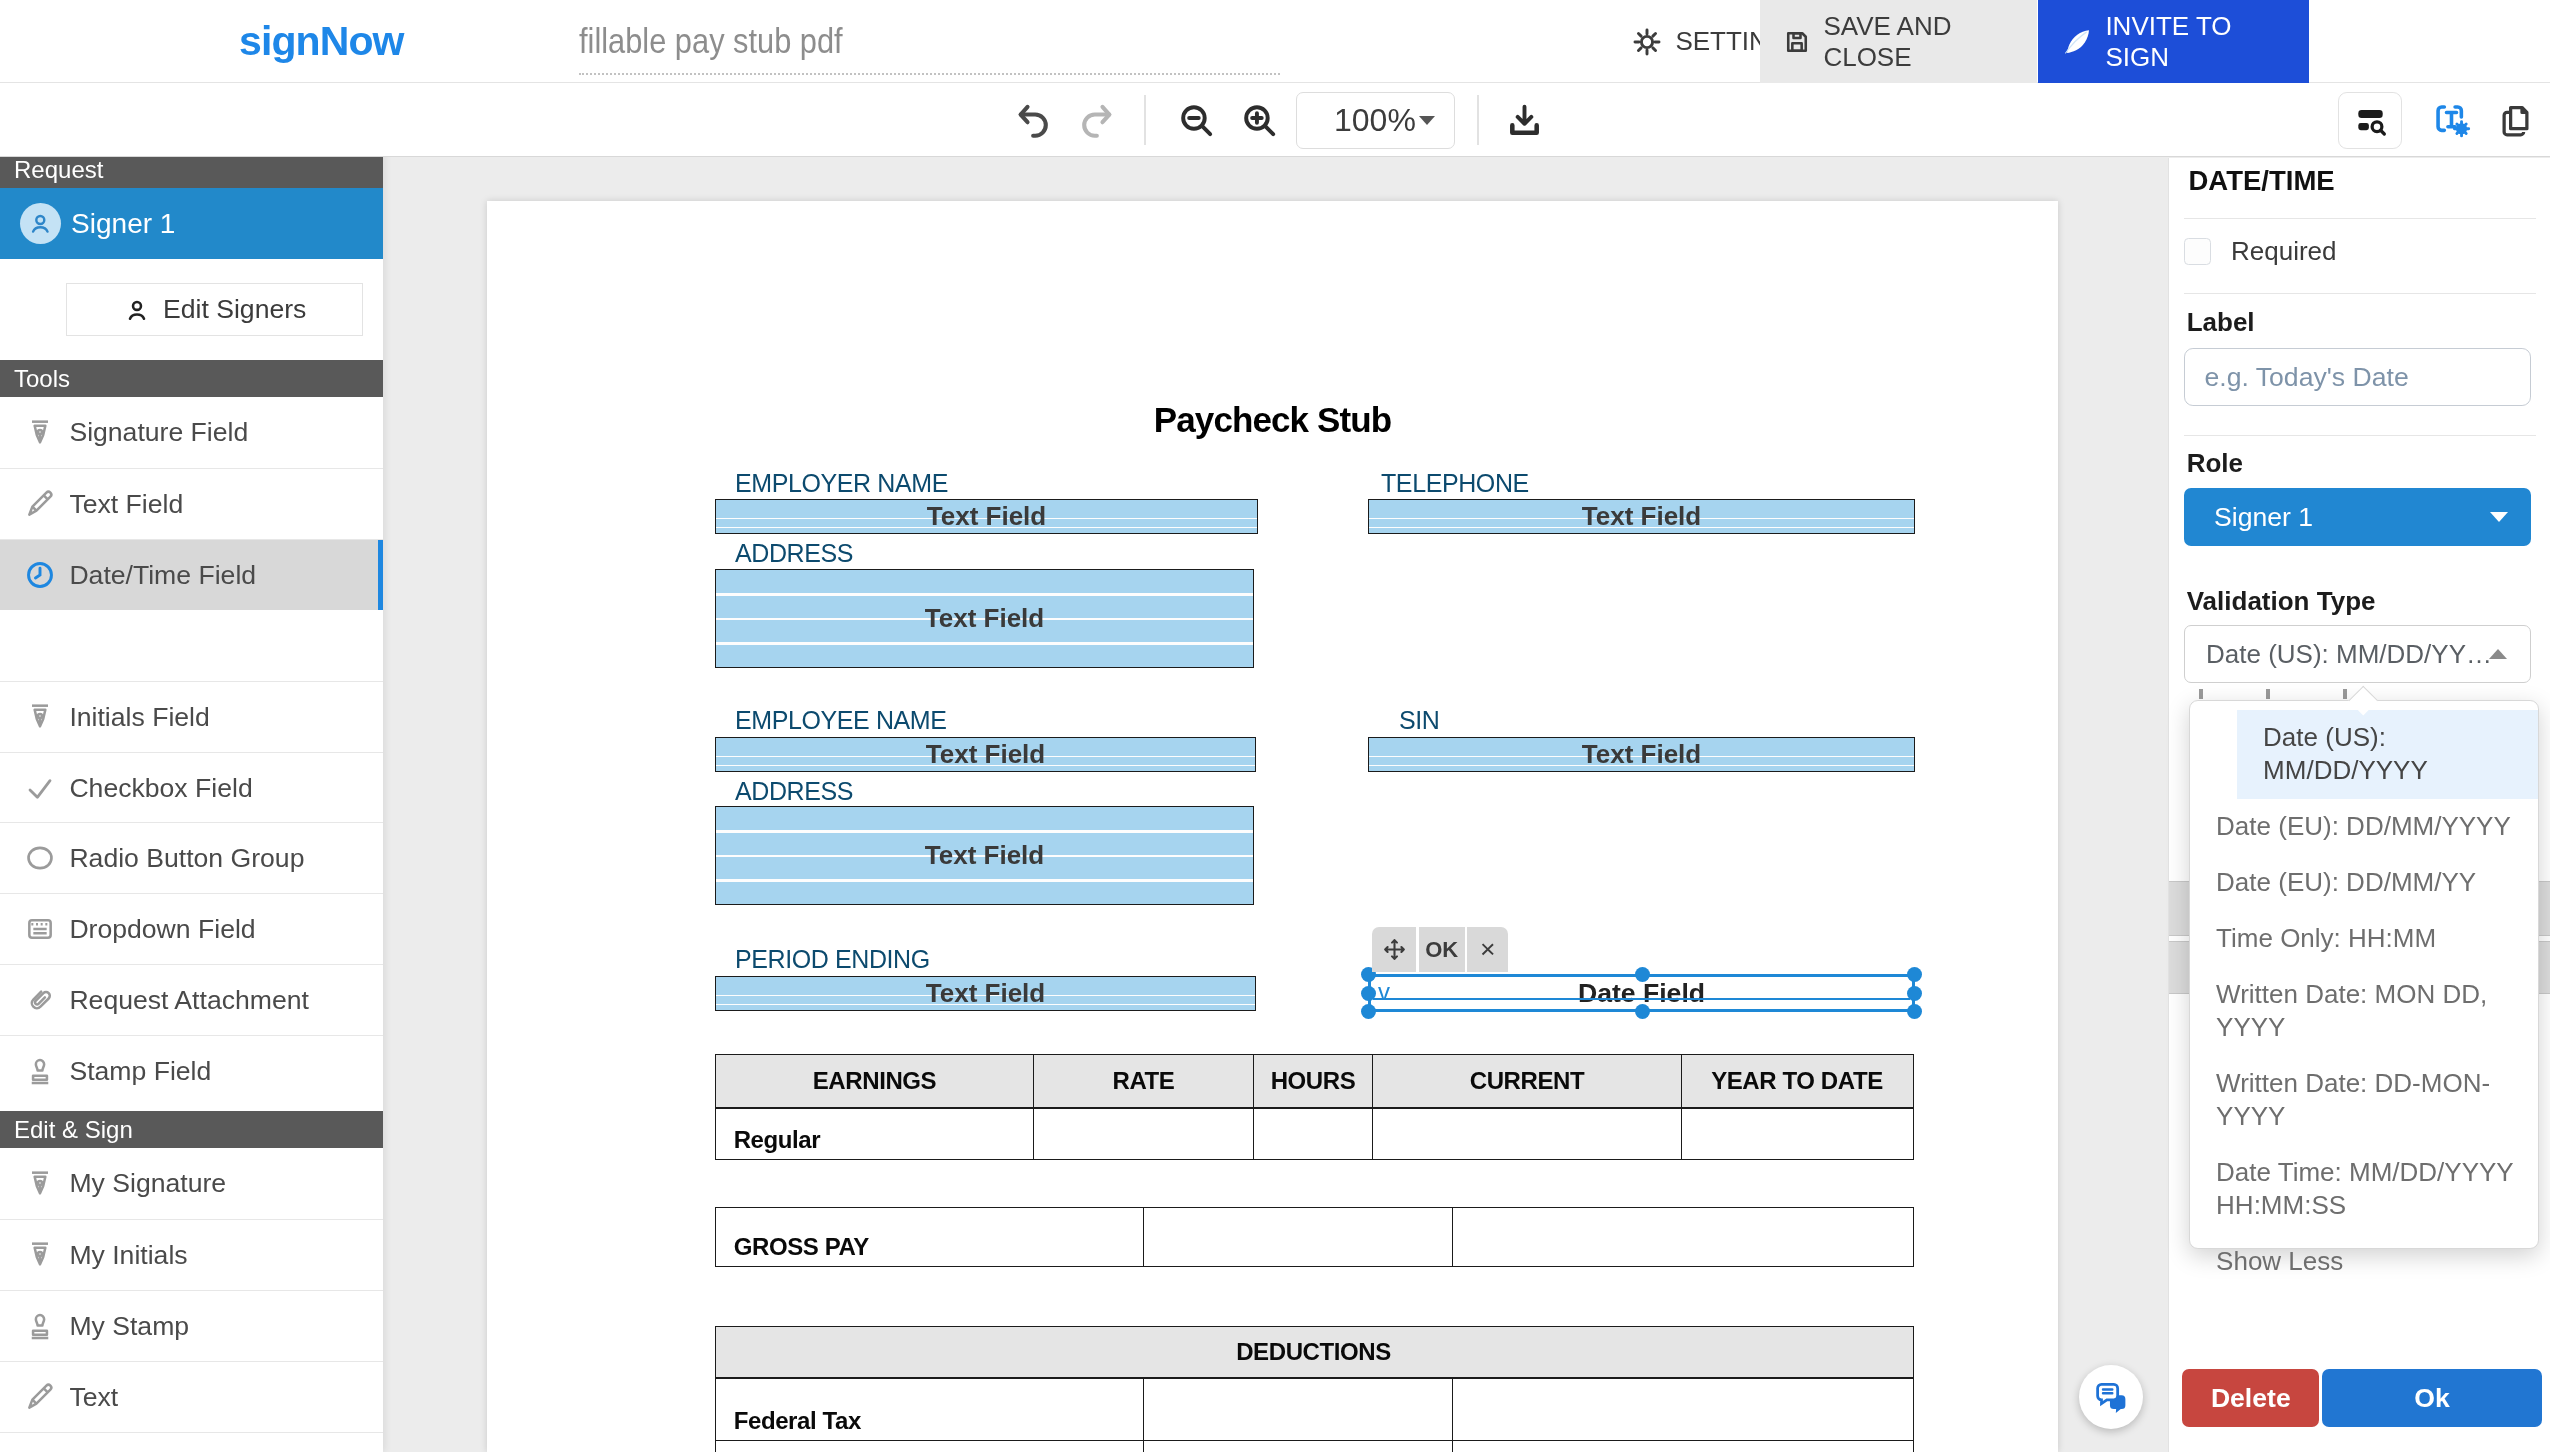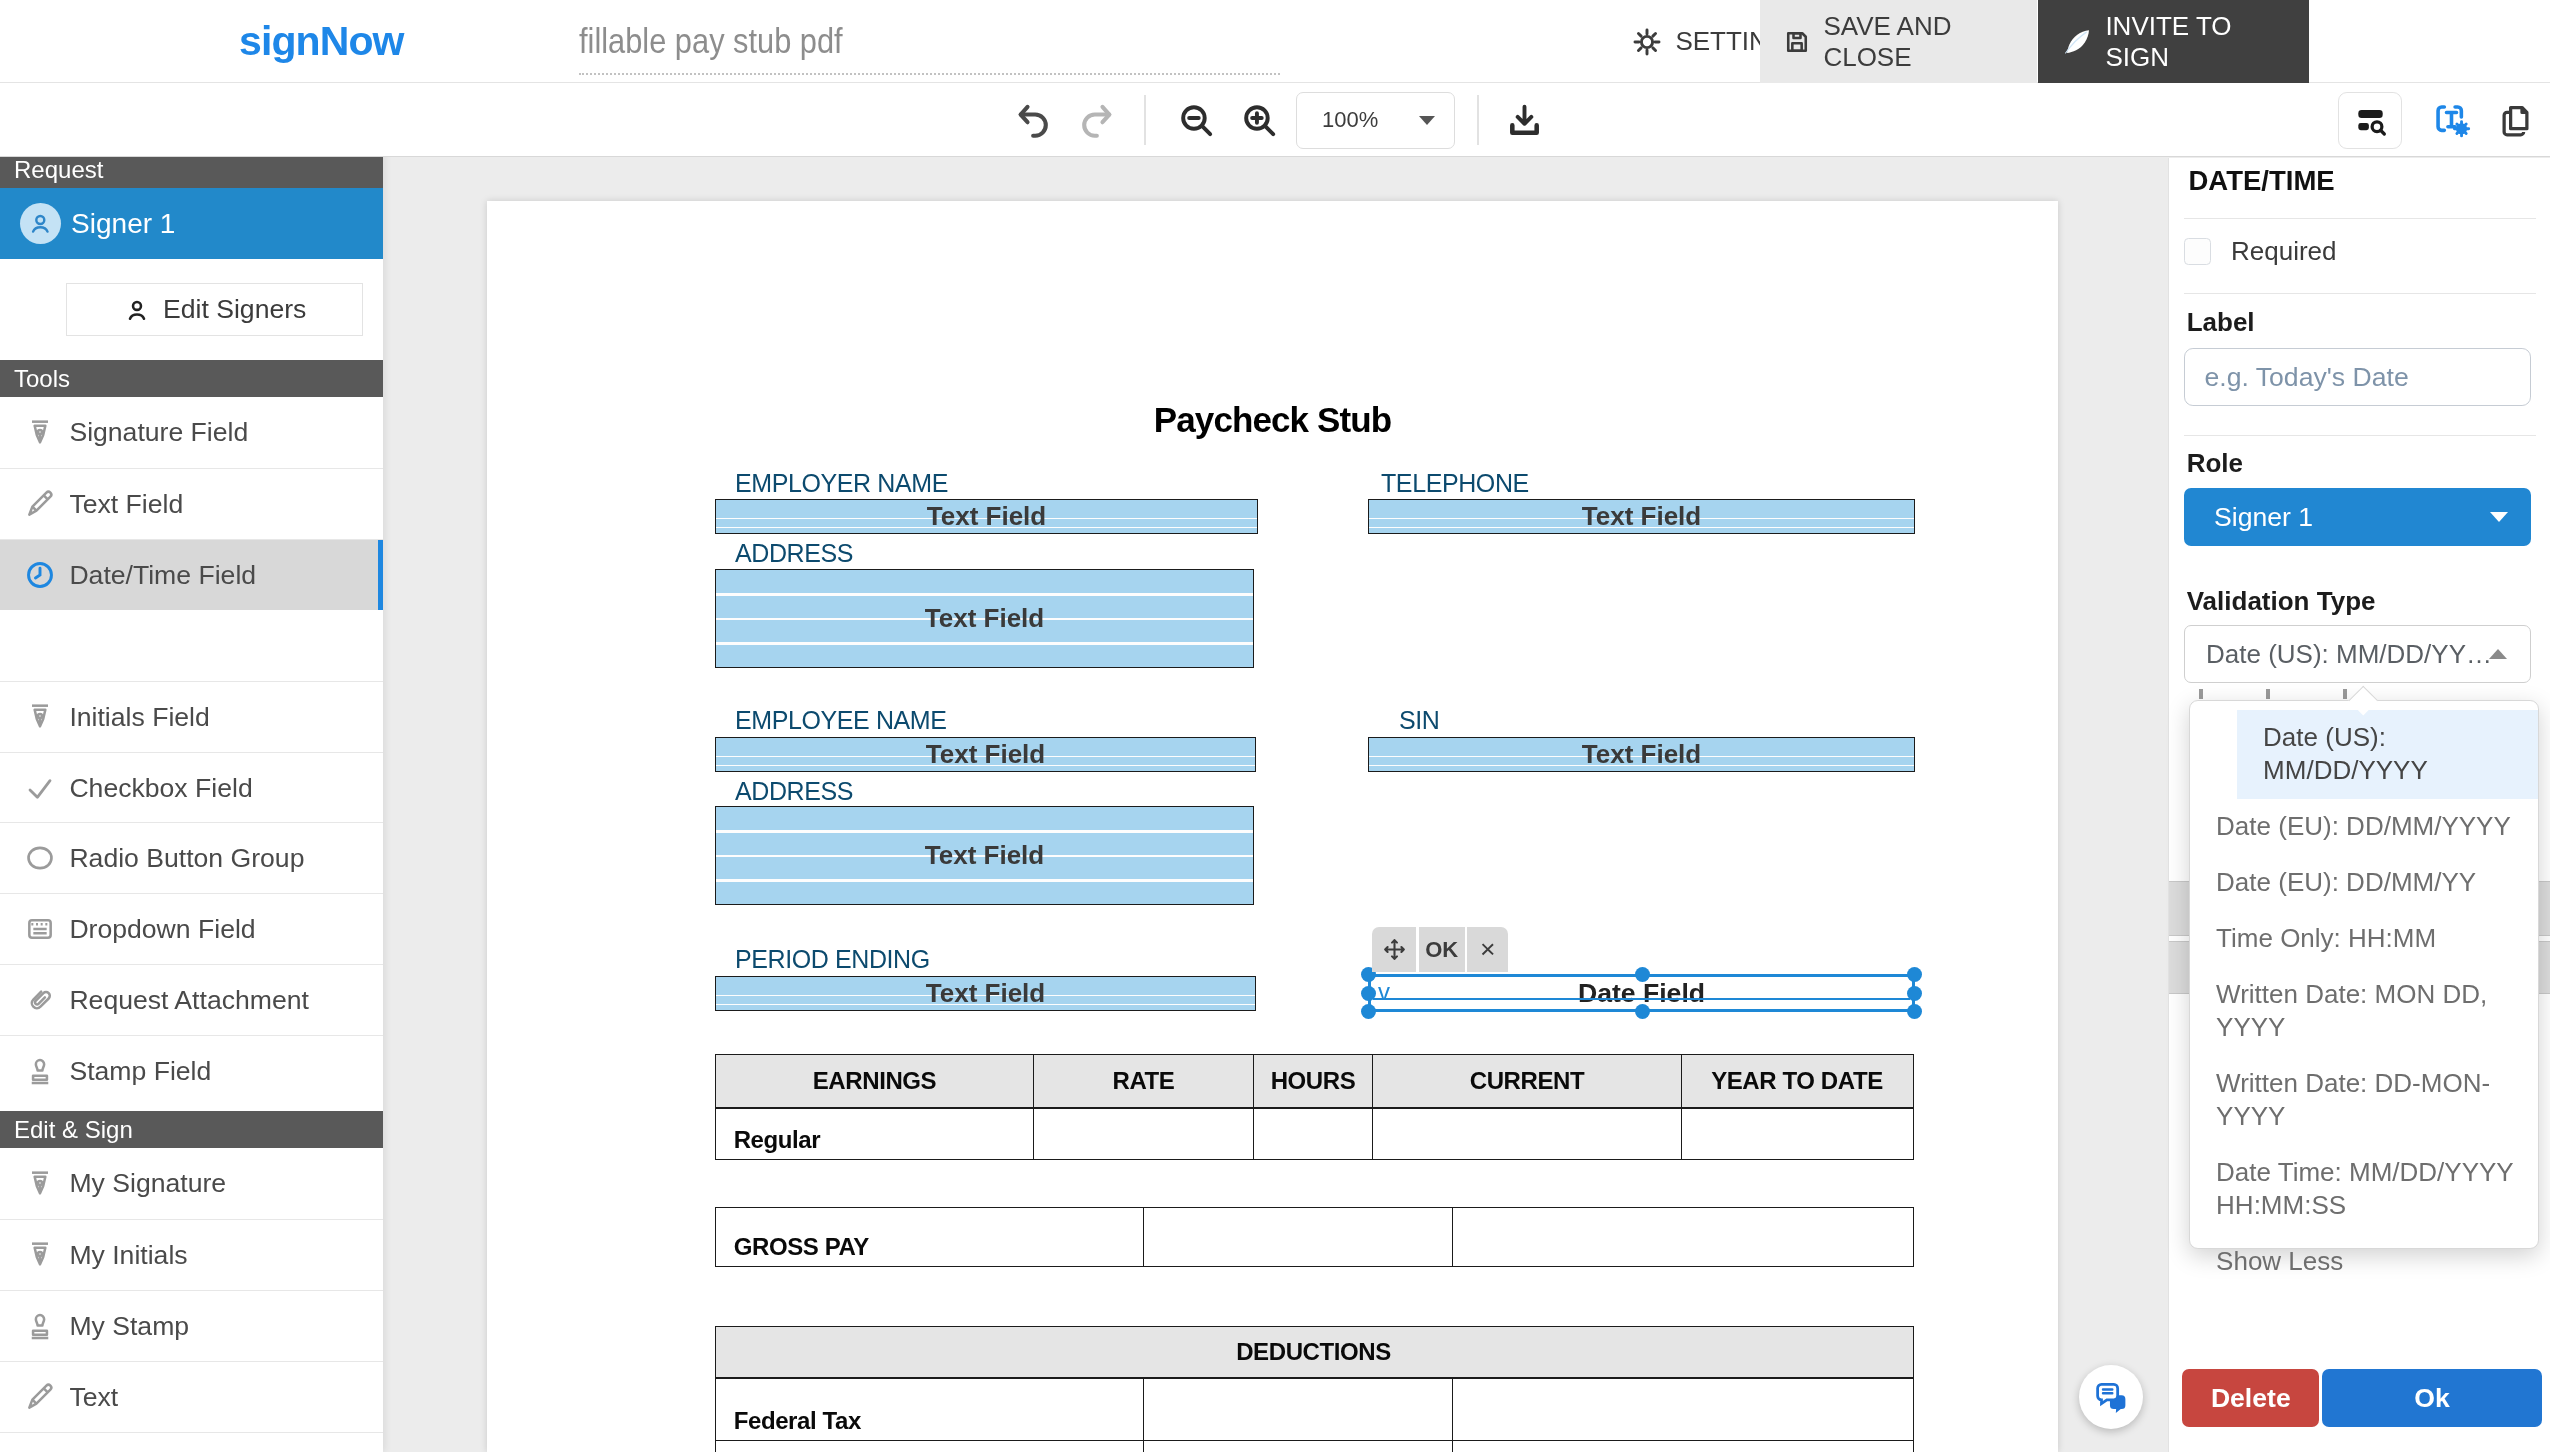--- a/index.html
+++ b/index.html
@@ -8,28 +8,28 @@
   #app { position:relative; width:2550px; height:1452px; overflow:hidden; background:#ececec; }
 
   
   #topbar { left:0; top:0; width:2550px; height:83px; background:#fff; border-bottom:1.8px solid #e4e4e4; z-index:30; }
   #logo { left:239px; top:0; height:83px; line-height:83px; font-size:41px; font-weight:bold; color:#1e87e8; letter-spacing:-0.9px; }
   #doc-title { left:579px; top:21px; font-size:35px; color:#8d8d8d; transform:scaleX(.88); transform-origin:left; white-space:nowrap; }
   #doc-title-underline { left:579px; top:73px; width:701px; border-bottom:2.7px dotted #c2c2c2; }
   .topbtn { top:0; height:83px; display:flex; align-items:center; gap:12.4px; font-size:26px; color:#3c3c3c; padding:0 23px; cursor:pointer; }
   #settings-btn { left:1608px; }
   #save-btn { left:1760px; width:277px; background:#e9e9e9; justify-content:center; }
-  #invite-btn { left:2038px; width:271px; background:#404040; color:#fff; justify-content:center; }
+  #invite-btn { left:2038px; width:271px; background:#1d4ed8; color:#fff; justify-content:center; }
 
   
   #toolbar { left:0; top:83px; width:2550px; height:74px; background:#fff; border-bottom:1.8px solid #d8d8d8; z-index:20; }
   .tbtn { position:absolute; top:12.4px; width:50px; height:50px; display:flex; align-items:center; justify-content:center; cursor:pointer; }
   .tdiv { position:absolute; top:12.4px; width:1.8px; height:50px; background:#e2e2e2; }
   #zoom-select { position:absolute; left:1296px; top:8.9px; width:159px; height:57px; border:1.8px solid #ddd; border-radius:7px; display:flex; align-items:center; cursor:pointer; }
-  #zoom-select span { margin-left:25px; font-size:22px; color:#3c3c3c; }
+  #zoom-select span { margin-left:37px; font-size:32px; color:#3c3c3c; }
   .caret-down-dark { position:absolute; right:19.5px; width:0; height:0; border-left:8px solid transparent; border-right:8px solid transparent; border-top:9.7px solid #555; }
   #fields-manager-btn { position:absolute; left:2338px; top:8.9px; width:64px; height:57px; border:1.8px solid #e2e2e2; border-radius:8.9px; display:flex; align-items:center; justify-content:center; cursor:pointer; background:#fff; }
 
   
   #sidebar { left:0; top:83px; width:383px; height:1369px; background:#fff; overflow:hidden; z-index:15; box-shadow:2.7px 0 7px rgba(0,0,0,.07); }
   .side-header { position:absolute; left:0; width:383px; height:37px; background:#595959; color:#fff; font-size:24px; line-height:37px; padding-left:14px; }
   #signer-row { position:absolute; left:0; top:105px; width:383px; height:71px; background:#2289ca; display:flex; align-items:center; cursor:pointer; }
   #signer-avatar { width:41px; height:41px; border-radius:50%; background:#c4e2f5; margin-left:19.5px; display:flex; align-items:center; justify-content:center; }
   #signer-row span.lbl { margin-left:10.6px; color:#fff; font-size:28px; }
   #edit-signers-btn { position:absolute; left:66px; top:200px; width:297px; height:53px; border:1.8px solid #e3e3e3; display:flex; align-items:center; justify-content:center; gap:12.4px; font-size:26.6px; color:#3b3b3b; cursor:pointer; background:#fff; }

